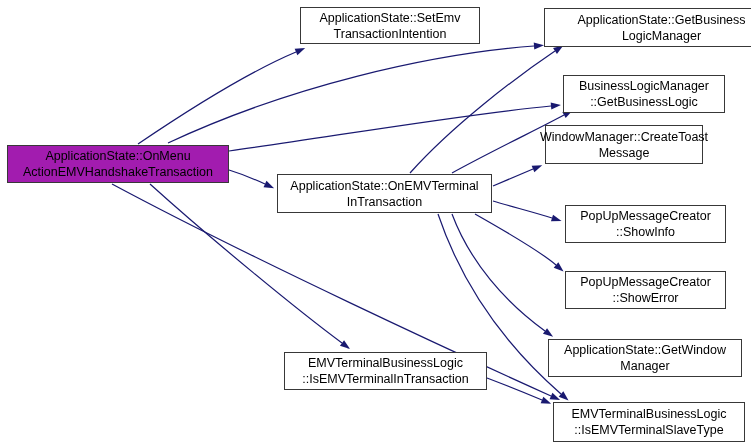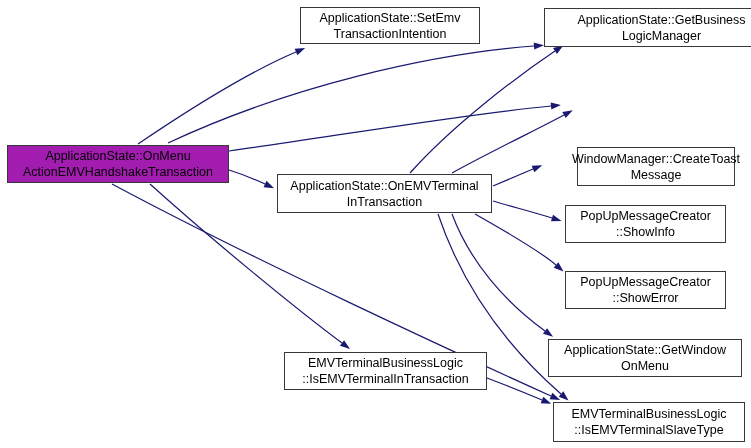--- a/index.html
+++ b/index.html
@@ -31,21 +31,21 @@
     cursor: pointer;
   }
   .node span { white-space: pre-line; }
   .node.highlight { background: #a21caf; cursor: default; }
   .n0  { left: 7px;   top: 145px; width: 222px; height: 38px; }
   .n1  { left: 300px; top: 7px;   width: 180px; height: 37px; }
   .n2  { left: 277px; top: 174px; width: 215px; height: 39px; }
   .n3  { left: 284px; top: 352px; width: 203px; height: 38px; }
   .n4  { left: 544px; top: 8px;   width: 235px; height: 39px; }
   .n5  { left: 563px; top: 75px;  width: 162px; height: 38px; }
-  .n6  { left: 545px; top: 147px; width: 158px; height: 39px; margin-left: 32px; }
+  .n6  { left: 545px; top: 125px; width: 158px; height: 39px; }
   .n7  { left: 565px; top: 205px; width: 161px; height: 38px; }
   .n8  { left: 565px; top: 271px; width: 161px; height: 38px; }
   .n9  { left: 548px; top: 339px; width: 194px; height: 38px; }
   .n10 { left: 553px; top: 402px; width: 192px; height: 40px; }
 </style>
 </head>
 <body>
 
 <div id="graph">
   <svg id="edges" viewBox="0 0 751 448" xmlns="http://www.w3.org/2000/svg">
@@ -92,33 +92,37 @@
 TransactionIntention</span>
   </div>
   <div class="node n3">
     <span>EMVTerminalBusinessLogic
 ::IsEMVTerminalInTransaction</span>
   </div>
   <div class="node n4">
     <span>ApplicationState::GetBusiness
 LogicManager</span>
   </div>
+  <div class="node n5">
+    <span>BusinessLogicManager
+::GetBusinessLogic</span>
+  </div>
   <div class="node n6">
     <span>WindowManager::CreateToast
 Message</span>
   </div>
   <div class="node n7">
     <span>PopUpMessageCreator
 ::ShowInfo</span>
   </div>
   <div class="node n8">
     <span>PopUpMessageCreator
 ::ShowError</span>
   </div>
   <div class="node n9">
     <span>ApplicationState::GetWindow
-OnMenu</span>
+Manager</span>
   </div>
   <div class="node n10">
     <span>EMVTerminalBusinessLogic
 ::IsEMVTerminalSlaveType</span>
   </div>
 </div>
 
 </body></html>

